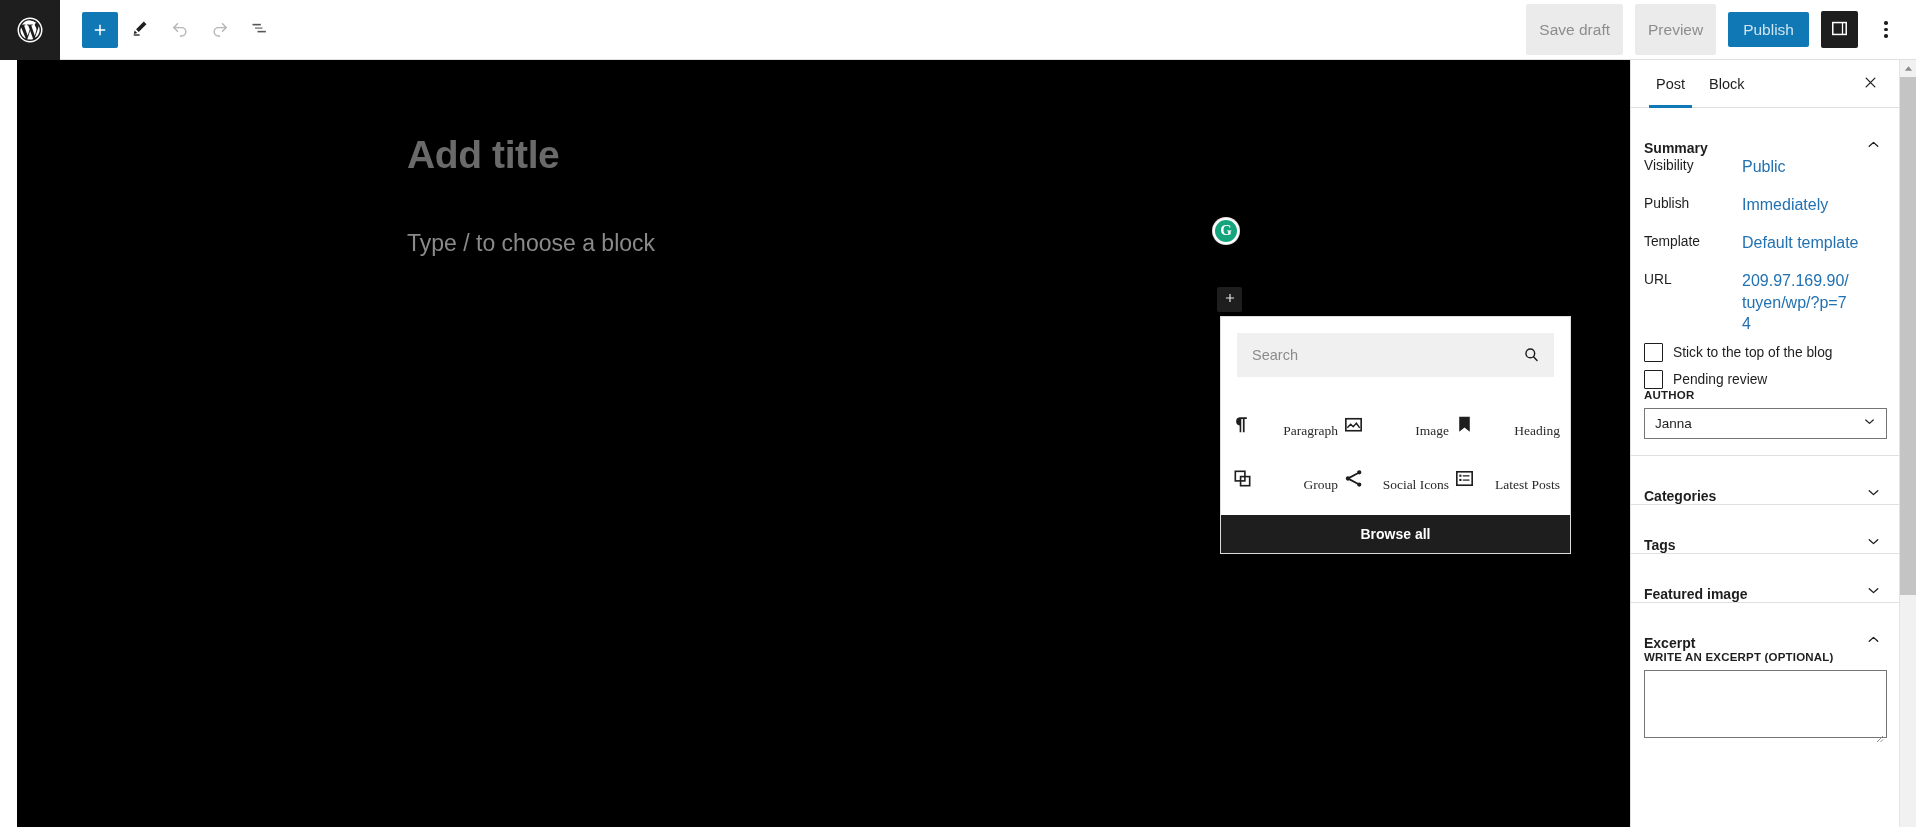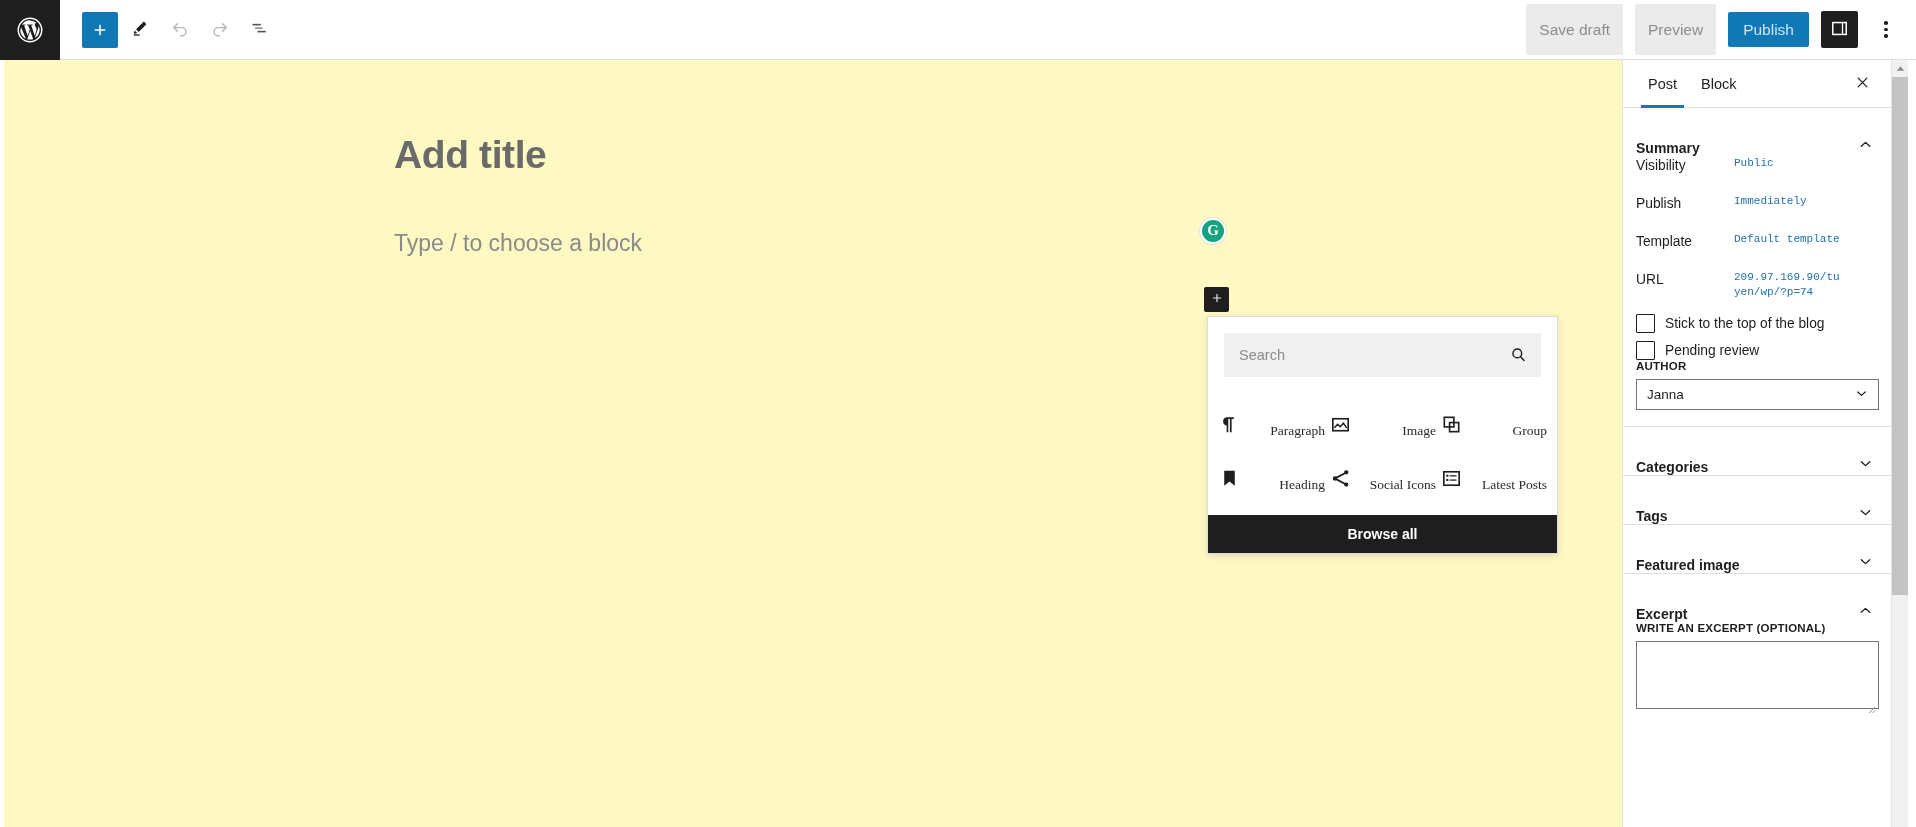--- a/index.html
+++ b/index.html
@@ -54,22 +54,22 @@
   }
   .btn-kebab {
     width: 32px; height: 37px; background: transparent; border: none;
     display: flex; align-items: center; justify-content: center; cursor: pointer; padding:0;
   }
   .kebab-dots { display:flex; flex-direction:column; gap:3px; align-items:center; }
   .kebab-dots i { width:3.5px; height:3.5px; border-radius:50%; background:#1e1e1e; display:block; }
 
   
   .canvas {
-    position: absolute; top: 60px; left: 4px; width: 1630px; height: 767px;
-    background: #fef9c3; overflow: hidden;
+    position: absolute; top: 60px; left: 17px; width: 1630px; height: 767px;
+    background: #000000; overflow: hidden;
   }
   .post-title {
     position: absolute; left: 390px; top: 73px;
     font-size: 39px; font-weight: bold; color: #6a6a6a; letter-spacing: -0.4px;
     white-space: nowrap;
   }
   .post-para {
     position: absolute; left: 390px; top: 170px;
     font-size: 23px; color: #8a8a8a; white-space: nowrap;
   }
@@ -131,21 +131,21 @@
   .ins-item .lbl { margin-top: 14px; font-size: 13.5px; color: #2a2a2a; }
 
   .ins-browse {
     background: #1e1e1e; color: #ffffff; height: 38px; width: 100%;
     border: none; cursor: pointer; font-size: 14px; font-weight: bold;
     display: flex; align-items: center; justify-content: center; font-family: inherit;
   }
 
   
   .sidebar {
-    position: absolute; top: 60px; right: 8px; width: 286px; height: 767px;
+    position: absolute; top: 60px; right: 0; width: 286px; height: 767px;
     background: #ffffff; border-left: 1px solid #e0e0e0; overflow: hidden;
   }
   .sb-inner { width: 269px; height: 767px; }
 
   .sb-tabs {
     display: flex; align-items: center; height: 48px;
     border-bottom: 1px solid #e0e0e0; position: relative; padding: 0 0 0 13px;
   }
   .sb-tab {
     background: none; border: none; font-size: 14.5px; color: #1e1e1e;
@@ -167,21 +167,21 @@
     background: none; border: none; width: 100%; font-family: inherit;
   }
   .sb-section-head .ttl { font-size: 14px; font-weight: bold; color: #1e1e1e; }
   .divider { height: 1px; background: #e0e0e0; width: 269px; }
 
   .sb-body { padding: 0 13px 16px 13px; }
   .row {
     display: flex; align-items: flex-start; min-height: 36px; margin-bottom: 2px;
   }
   .row .k { width: 98px; font-size: 13.8px; color: #1e1e1e; padding-top: 2px; }
-  .row .v { font-size: 11px; color: #2271b1; cursor: pointer; line-height: 1.35; font-family: Liberation Mono, monospace; }
+  .row .v { font-size: 16px; color: #2271b1; cursor: pointer; line-height: 1.35; }
   .row .v.url { width: 110px; word-break: break-all; }
 
   .chk-row { display: flex; align-items: center; gap: 10px; margin-top: 8px; cursor: pointer; }
   .chk {
     width: 19px; height: 19px; border: 1.5px solid #1e1e1e; background: #fff;
     flex: 0 0 19px; border-radius: 1px;
   }
   .chk-row .lbl { font-size: 13.8px; color: #1e1e1e; }
 
   .field-label {
@@ -347,34 +347,34 @@
               <rect x="4" y="6" width="16" height="12.5" fill="none" stroke="#1e1e1e" stroke-width="1.7"></rect>
               <path d="M5.5 15.5l3.6-3.8 2.6 2.6 3.3-3.6 3.5 4.8" fill="none" stroke="#1e1e1e" stroke-width="1.5"></path>
             </svg>
           </span>
           <span class="lbl">Image</span>
         </button>
 
         <button class="ins-item">
           <span class="ico">
             <svg width="23" height="23" viewBox="0 0 24 24">
-              <rect x="4.5" y="4.5" width="10" height="10" fill="none" stroke="#1e1e1e" stroke-width="1.7"></rect>
-              <rect x="10" y="10" width="9.5" height="9.5" fill="none" stroke="#1e1e1e" stroke-width="1.7"></rect>
-            </svg>
-          </span>
-          <span class="lbl">Group</span>
+                <path fill="#1e1e1e" d="M6.5 4h11v15.5l-5.5-4.3-5.5 4.3V4z"></path>
+              </svg>
+          </span>
+          <span class="lbl">Heading</span>
         </button>
 
         <button class="ins-item">
           <span class="ico">
             <svg width="23" height="23" viewBox="0 0 24 24">
-                <path fill="#1e1e1e" d="M6.5 4h11v15.5l-5.5-4.3-5.5 4.3V4z"></path>
-              </svg>
-          </span>
-          <span class="lbl">Heading</span>
+              <rect x="4.5" y="4.5" width="10" height="10" fill="none" stroke="#1e1e1e" stroke-width="1.7"></rect>
+              <rect x="10" y="10" width="9.5" height="9.5" fill="none" stroke="#1e1e1e" stroke-width="1.7"></rect>
+            </svg>
+          </span>
+          <span class="lbl">Group</span>
         </button>
 
         <button class="ins-item">
           <span class="ico">
             <svg width="23" height="23" viewBox="0 0 24 24" fill="none" stroke="#1e1e1e" stroke-width="1.9" stroke-linecap="round">
               <path d="M17 6.2L7.4 11.3"></path>
                 <path d="M7.4 12.6L17 17.7"></path>
               <circle cx="18" cy="5.6" r="1.3" fill="#1e1e1e"></circle>
               <circle cx="6.2" cy="12" r="1.3" fill="#1e1e1e"></circle>
               <circle cx="18" cy="18.3" r="1.3" fill="#1e1e1e"></circle>

